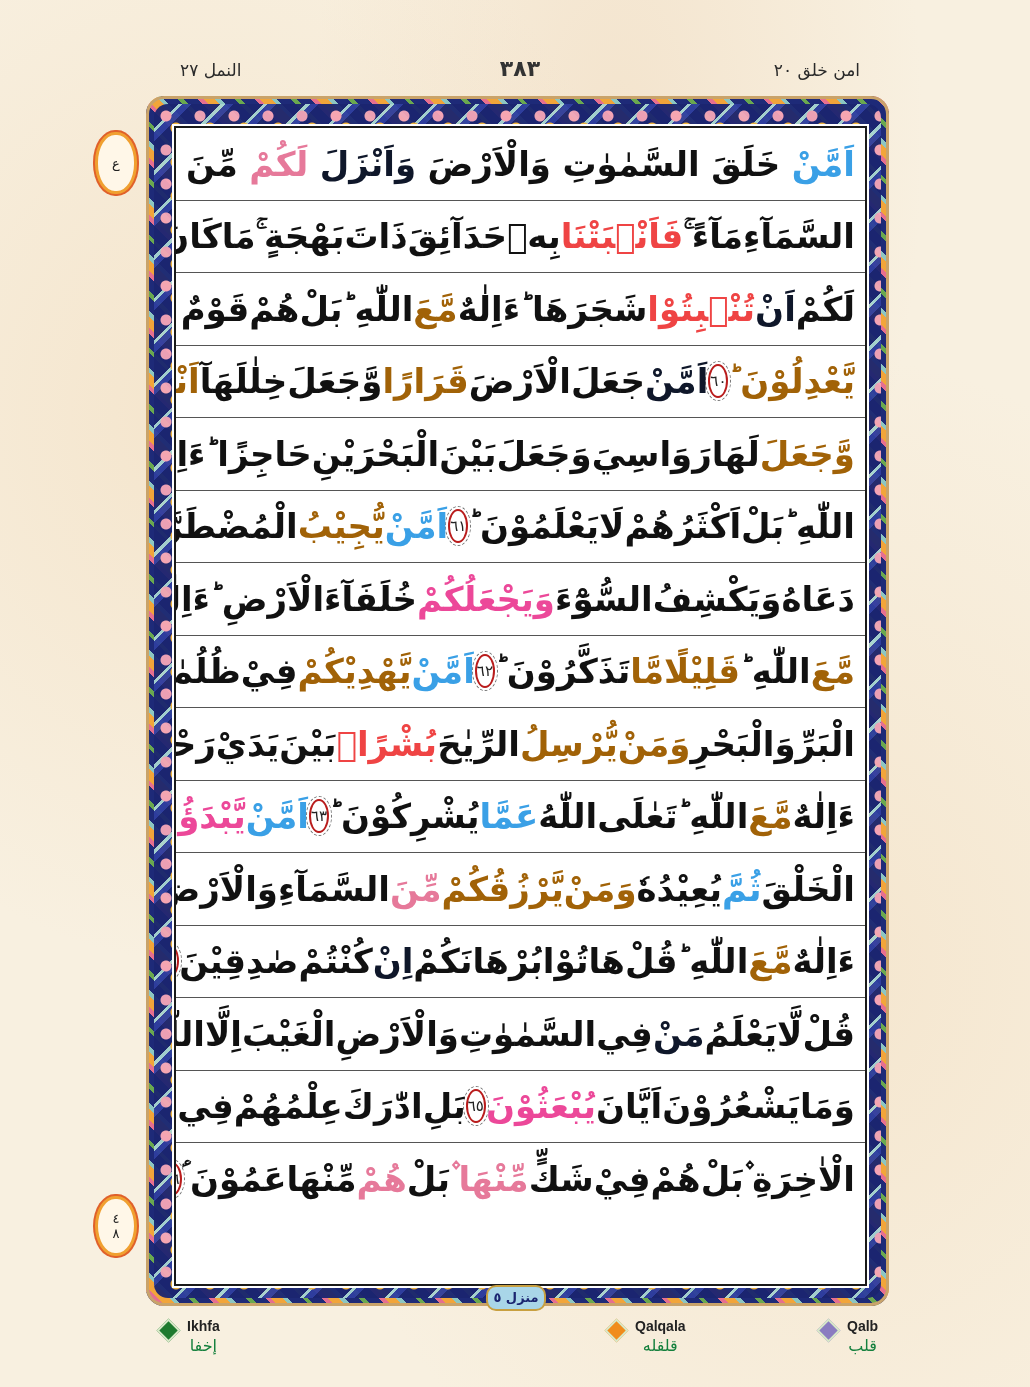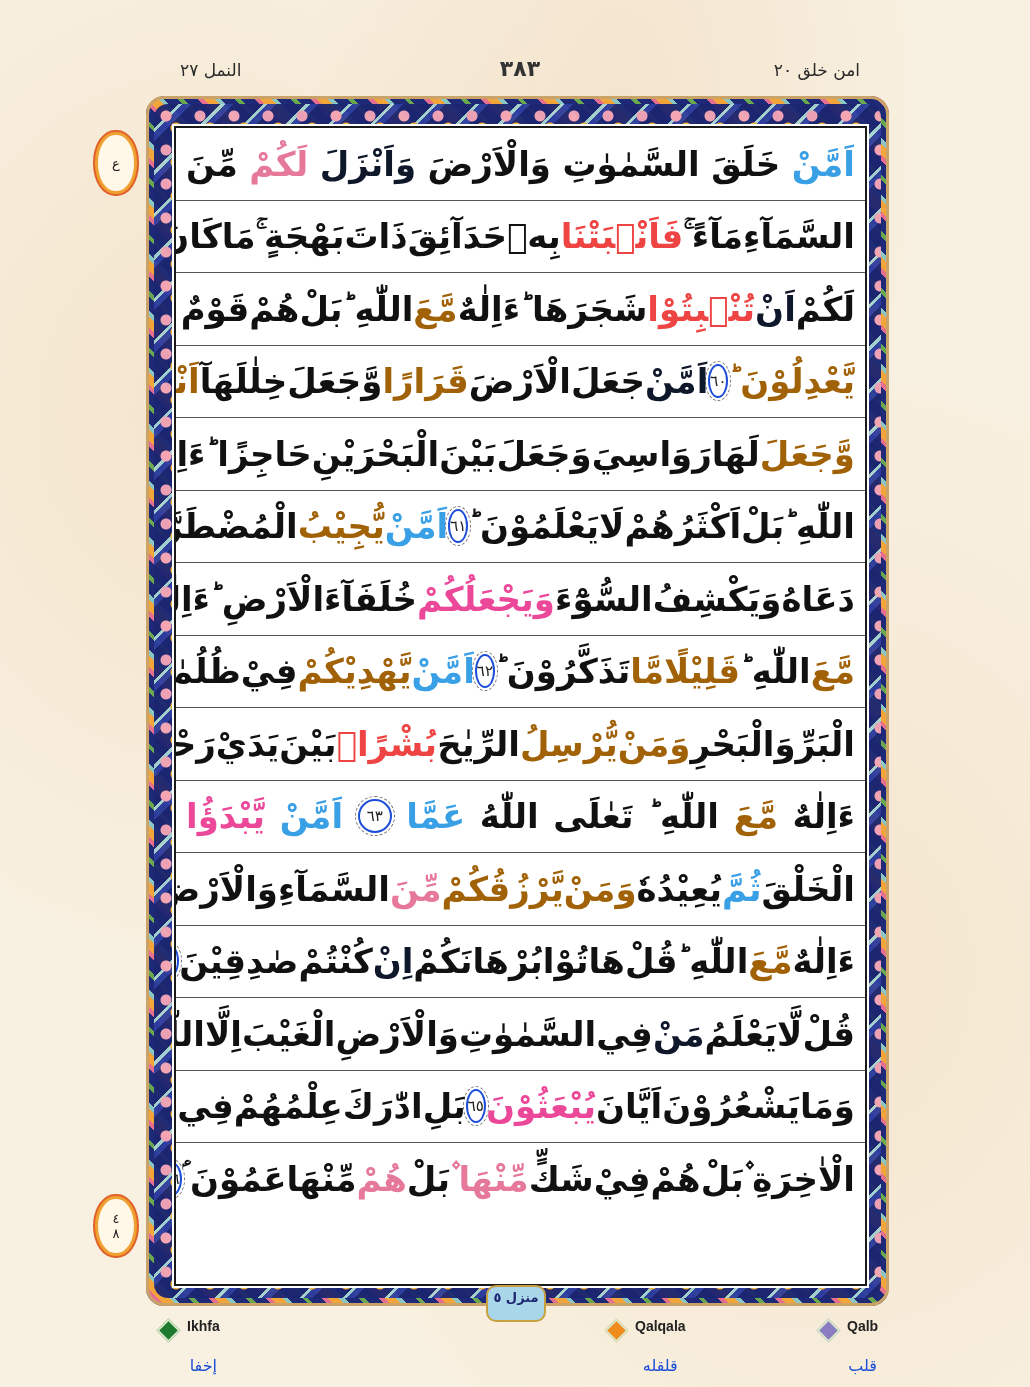--- a/index.html
+++ b/index.html
@@ -58,52 +58,52 @@
   .line .w { display: inline-block; }
   .c-blue { color: #3aa0e6; }
   .c-green { color: #0f172a; }
   .c-red { color: #a16207; }
   .c-orange { color: #ec4899; }
   .c-pink { color: #e6799a; }
   .c-purple { color: #ef4444; }
   .ayah {
     display: inline-flex; align-items: center; justify-content: center;
     width: 34px; height: 34px; border-radius: 50%;
-    border: 2px solid #1d4ed8; outline: 1px dashed #777; outline-offset: 2px;
+    border: 2px solid #b91c1c; outline: 1px dashed #777; outline-offset: 2px;
     font-size: 15px; font-weight: normal; color: #222;
   }
 
   .side-medal {
     position: absolute; width: 42px; display: flex; flex-direction: column; align-items: center; justify-content: center;
     background: #fff7e8;
     border: 3px solid #f0a030;
     border-radius: 20px / 30px;
     box-shadow: 0 0 0 2px #e0602a;
     font-size: 13px; color: #222; writing-mode: vertical-rl; text-orientation: upright;
   }
   .side-medal.top { left: 95px; top: 132px; height: 62px; }
   .side-medal.bottom { left: 95px; top: 1196px; height: 60px; }
 
   .manzil {
-    position: absolute; left: 486px; top: 1285px; width: 60px; height: 37px;
+    position: absolute; left: 486px; top: 1285px; width: 60px; height: 26px;
     background: #a9d6e8; border: 2px solid #c8a040; border-radius: 10px;
     font-size: 13px; font-weight: bold; color: #1b2570; text-align: center; line-height: 22px;
   }
 
   .legend {
     position: absolute; left: 150px; top: 1318px; width: 740px; height: 60px;
   }
   .legend-item { position: absolute; top: 0; display: flex; align-items: flex-start; }
   .diamond {
     width: 17px; height: 17px; transform: rotate(45deg); margin: 4px 10px 0 4px;
     border: 2px solid #d8e8c8;
   }
-  .legend-text { display: flex; flex-direction: column; align-items: center; gap: 20px; }
+  .legend-text { display: flex; flex-direction: column; align-items: center; }
   .legend-en { font-family: "Liberation Sans", sans-serif; font-weight: bold; font-size: 14px; color: #222; }
-  .legend-ar { font-family: "DejaVu Sans", sans-serif; font-size: 16px; color: #1d4ed8; margin-top: 2px; direction: rtl; }
+  .legend-ar { font-family: "DejaVu Sans", sans-serif; font-size: 16px; color: #15803d; margin-top: 2px; direction: rtl; }
 </style>
 </head>
 <body>
 
 <div class="header">
   <span class="h-right">امن خلق ٢٠</span>
   <span class="h-center">٣٨٣</span>
   <span class="h-left">النمل ٢٧</span>
 </div>
 
@@ -213,20 +213,21 @@
       <span class="w">يَدَيْ</span>
       <span class="w">رَحْمَتِهٖ ؕ</span>
     </div>
     <div class="line">
       <span class="w">ءَاِلٰهٌ</span>
       <span class="w c-red">مَّعَ</span>
       <span class="w">اللّٰهِ ؕ</span>
       <span class="w">تَعٰلَى</span>
       <span class="w">اللّٰهُ</span>
       <span class="w c-blue">عَمَّا</span>
+      <span class="w">يُشْرِكُوْنَ ؕ</span>
       <span class="ayah">٦٣</span>
       <span class="w c-blue">اَمَّنْ</span>
       <span class="w c-orange">يَّبْدَؤُا</span>
     </div>
     <div class="line">
       <span class="w">الْخَلْقَ</span>
       <span class="w c-blue">ثُمَّ</span>
       <span class="w">يُعِيْدُهٗ</span>
       <span class="w c-red">وَمَنْ</span>
       <span class="w c-red">يَّرْزُقُكُمْ</span>

